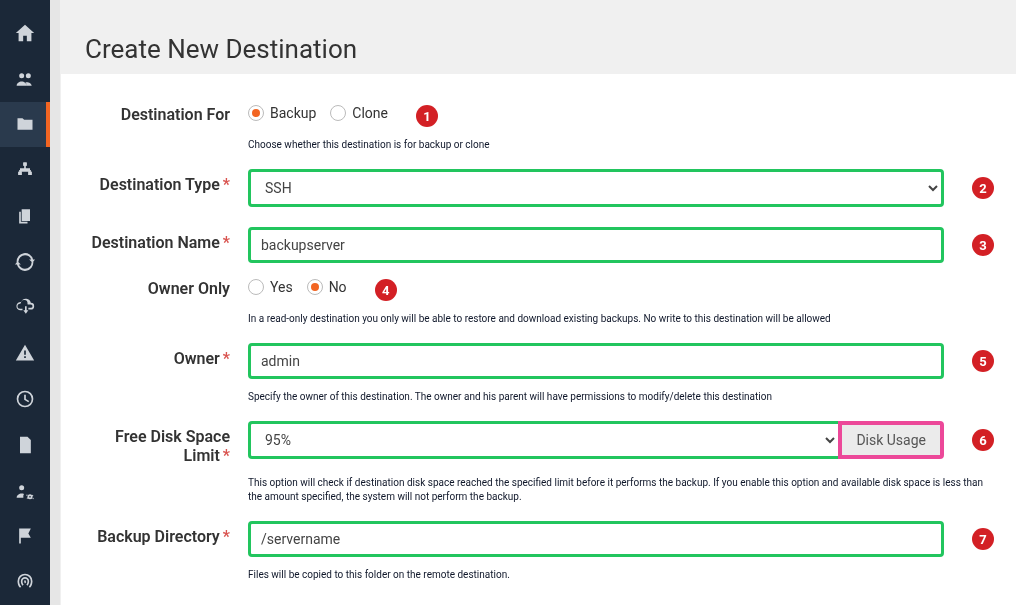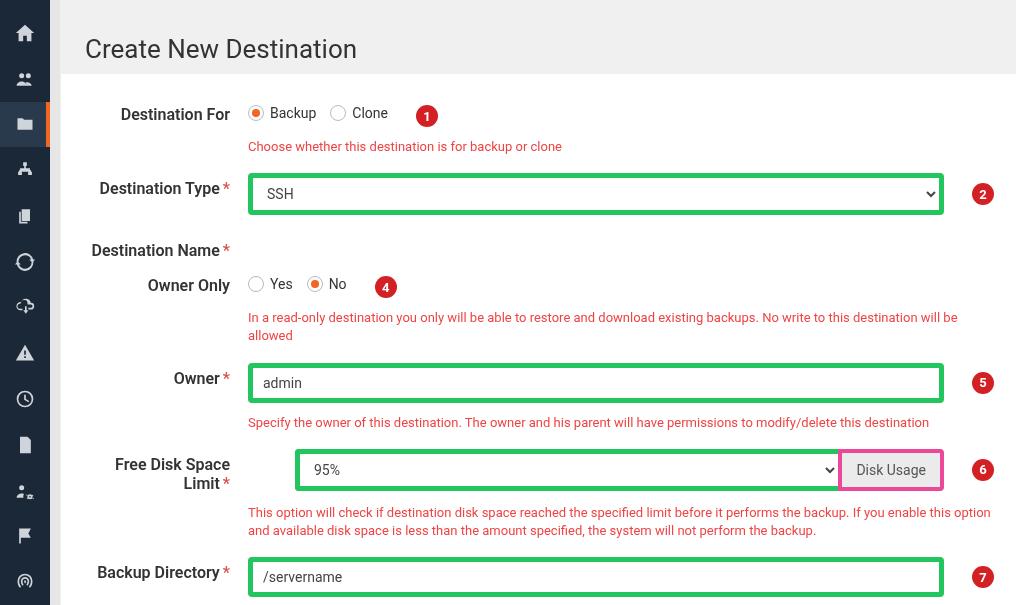--- a/index.html
+++ b/index.html
@@ -126,50 +126,49 @@
       color: #fff;
       font-weight: 700;
       font-size: 13px;
       display: inline-flex;
       align-items: center;
       justify-content: center;
       margin-left: 14px;
       flex-shrink: 0;
     }
     .help-text {
-      color: #ef4444;
-      font-size: 13px;
+      color: #0f172a;
+      font-size: 10px;
       margin-top: 6px;
       line-height: 1.4;
     }
     .help-row {
       padding: 0 22px 12px 187px;
     }
     select.form-select, input.form-input {
       width: 100%;
       padding: 7px 10px;
-      border: 5px solid #22c55e;
+      border: 3px solid #22c55e;
       border-radius: 4px;
       font-size: 14px;
       color: #444;
       background: #fff;
       font-family: inherit;
     }
     select.form-select {
       appearance: auto;
     }
     .control-with-badge {
       display: flex;
       align-items: center;
       gap: 14px;
     }
     .control-with-badge > :first-child { flex: 1; }
     .input-group {
       display: flex;
-      margin-left: 47px;
     }
     .input-group select.form-select {
       border-radius: 4px 0 0 4px;
       border-right: none;
     }
     .input-group .addon-btn {
       padding: 7px 14px;
       border: 4px solid #ec4899;
       border-radius: 0 4px 4px 0;
       background: #ebebeb;
@@ -288,20 +287,26 @@
           </select>
           <span class="annotation-badge">2</span>
         </div>
       </div>
     </div>
 
     <div style="height:10px"></div>
 
     <div class="form-row">
       <div class="form-label"><span>Destination Name</span><span class="required">*</span></div>
+      <div class="form-control">
+        <div class="control-with-badge">
+          <input class="form-input" type="text" value="backupserver" style="">
+          <span class="annotation-badge">3</span>
+        </div>
+      </div>
     </div>
 
     <div class="form-row">
       <div class="form-label"><span>Owner Only</span></div>
       <div class="form-control">
         <div class="radio-group">
           <label class="radio-option">
             <span class="radio-circle"></span>
             <span>Yes</span>
           </label>

